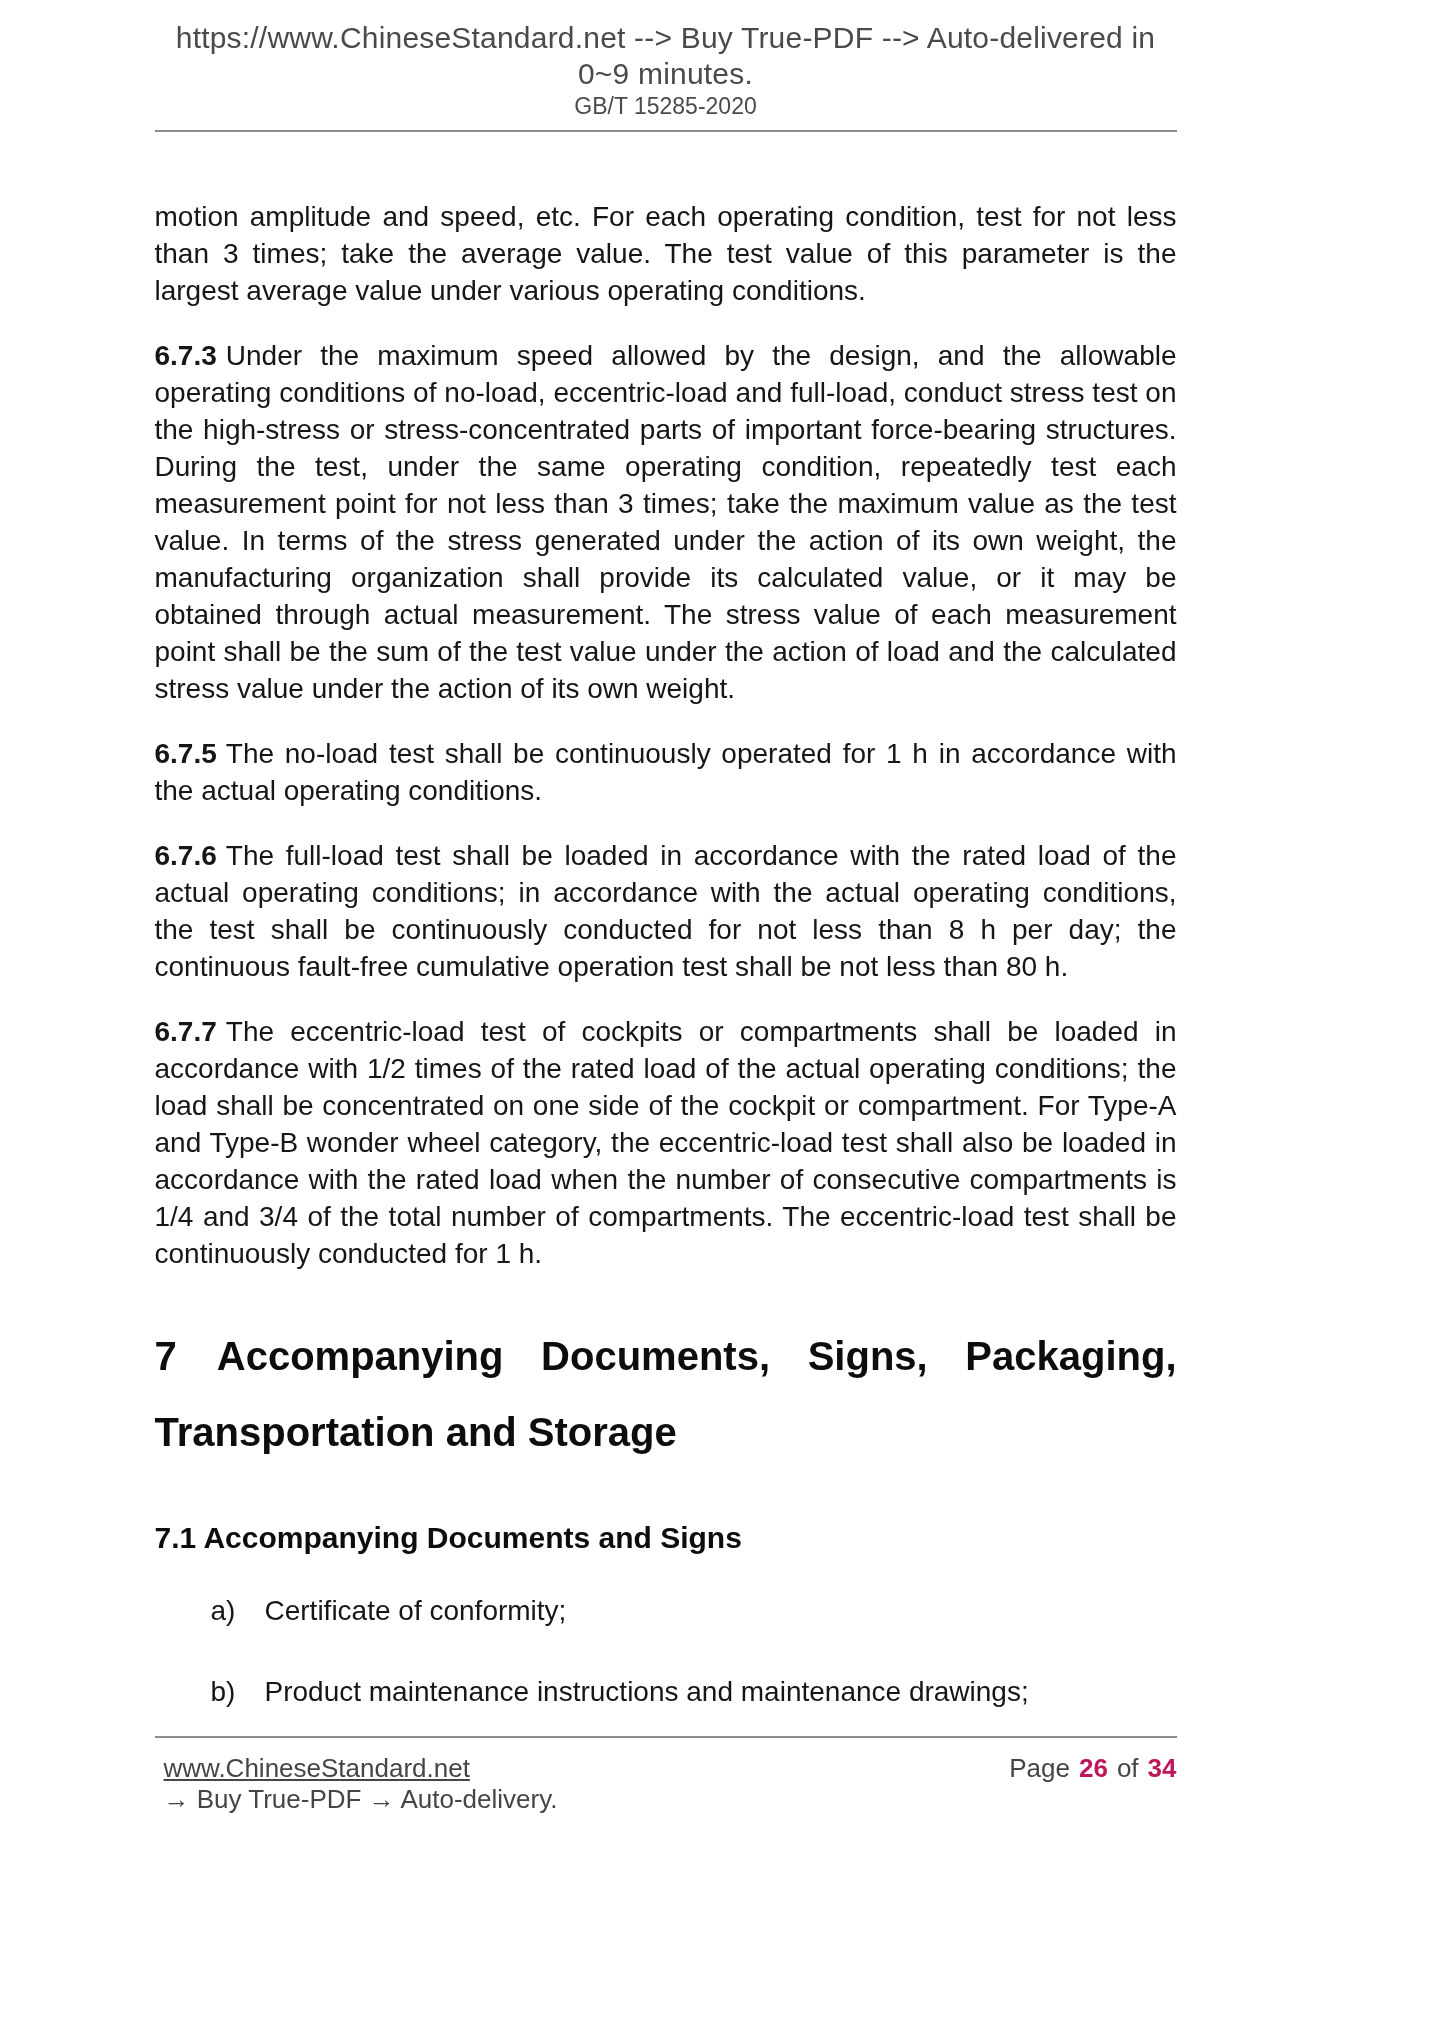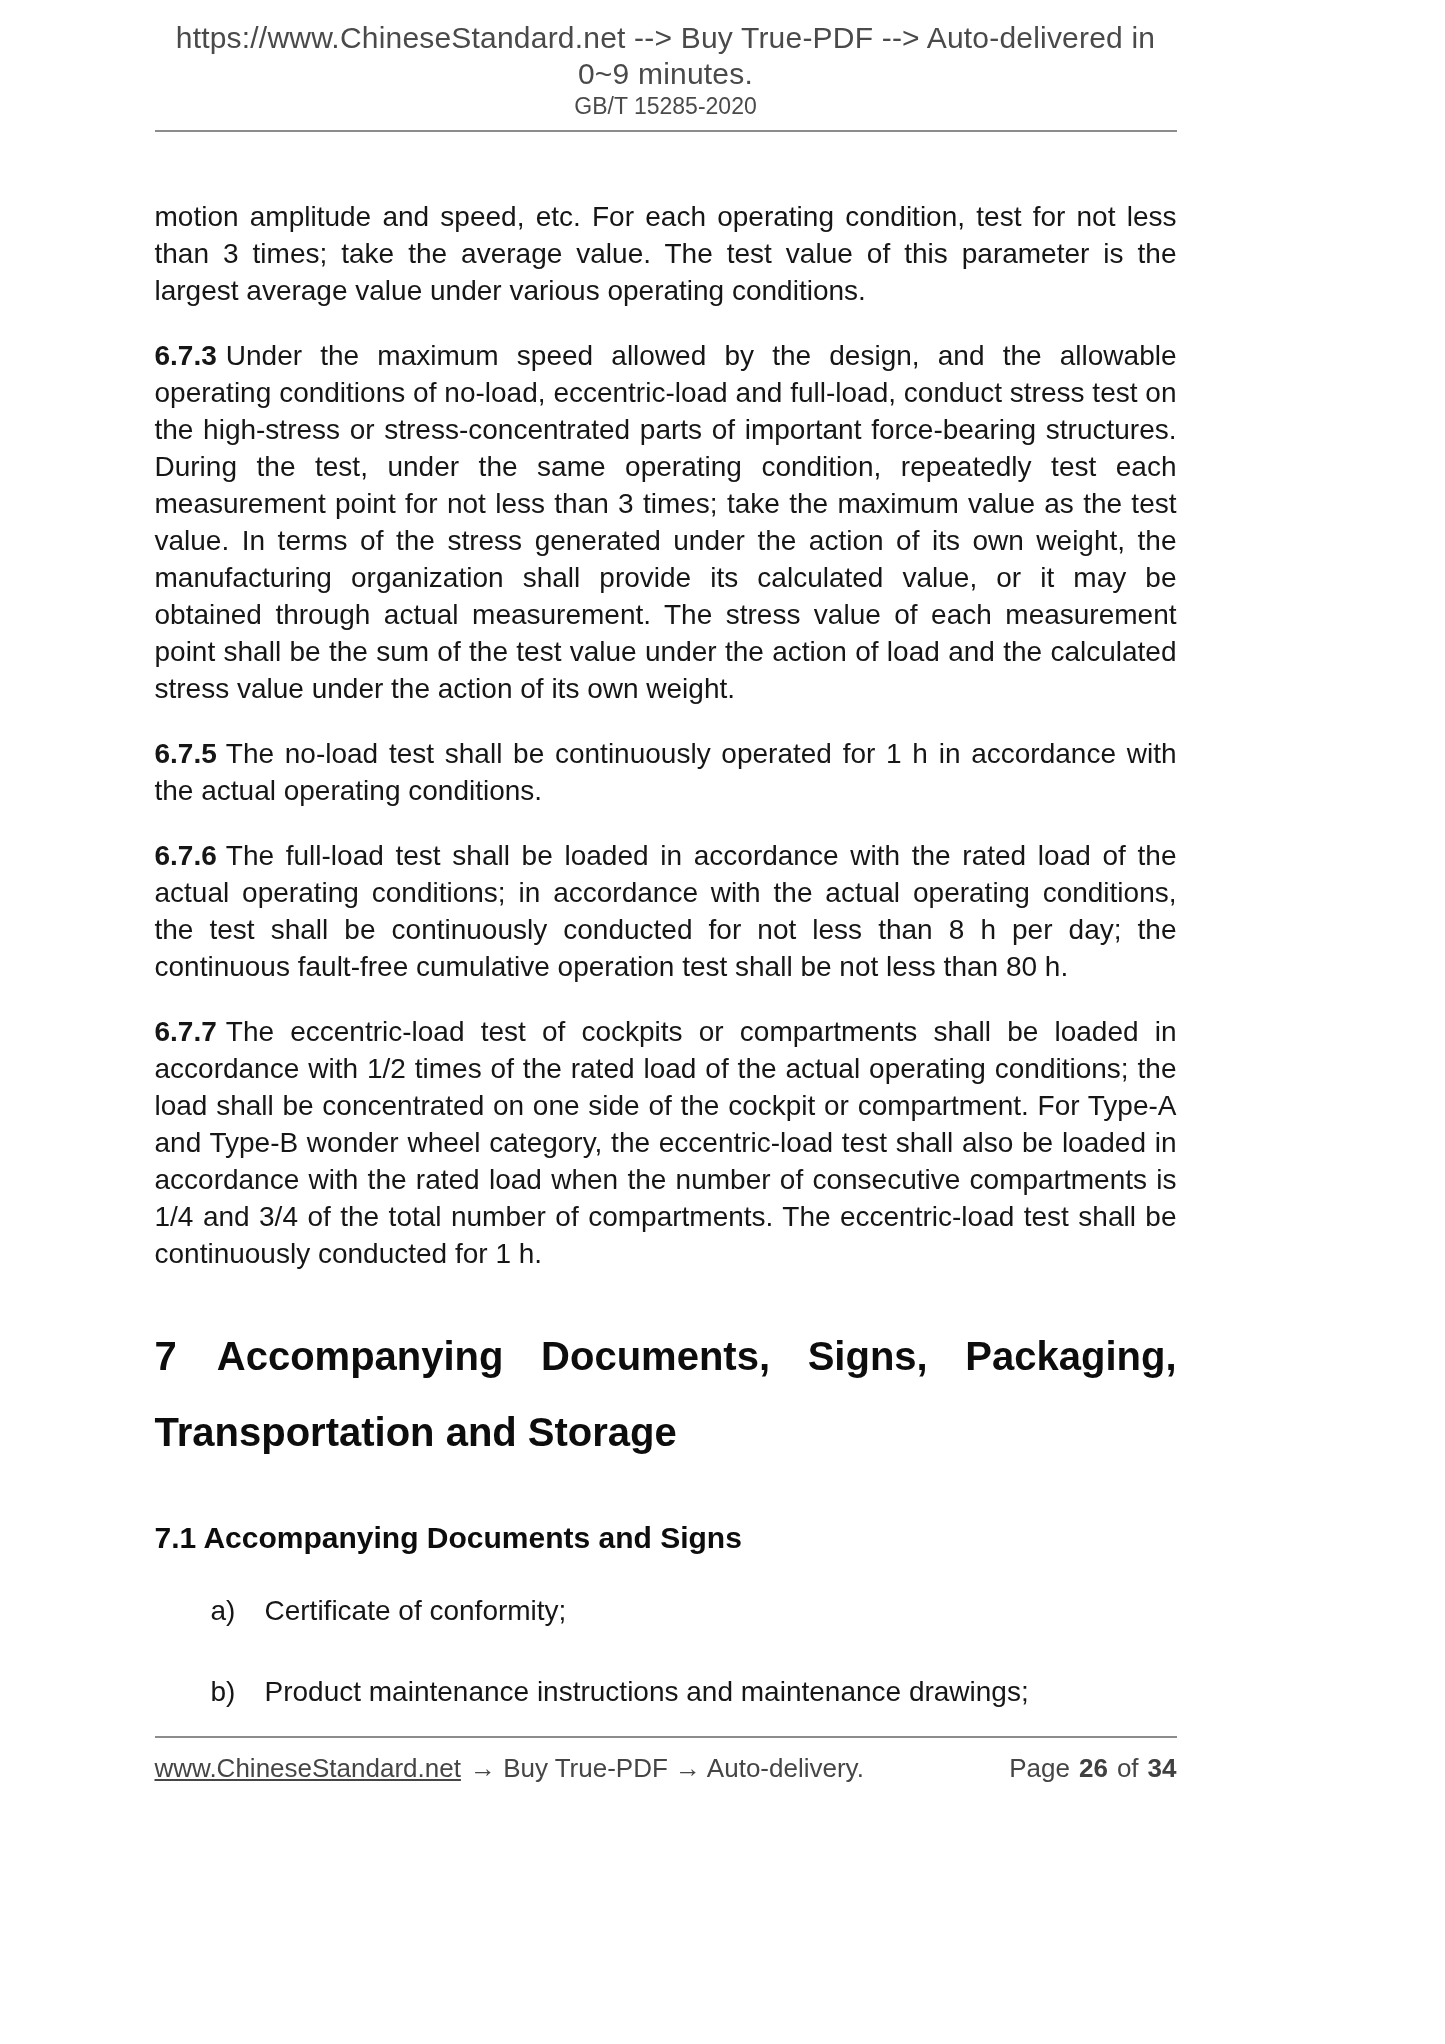--- a/index.html
+++ b/index.html
@@ -60,25 +60,25 @@
   
   .page-footer { margin-top: 26px; }
   .footer-row {
     margin-top: 15px;
     display: flex;
     justify-content: space-between;
     align-items: baseline;
     font-size: 26px;
     color: #454545;
   }
-  .footer-left { display: flex; align-items: baseline; }
+  .footer-left { display: flex; align-items: baseline; flex-direction: column; }
   .site-link { text-decoration: underline; cursor: pointer; }
   .footer-tagline { margin-left: 9px; }
   .footer-right { display: flex; align-items: baseline; gap: 9px; }
-  .footer-right b { color: #404040; }
+  .footer-right b { color: #be185d; }
 </style>
 </head>
 <body>
 
 <div class="page-canvas">
   <div class="page">
 
     <div class="page-header">
       <div class="hdr1">https://www.ChineseStandard.net --&gt; Buy True-PDF --&gt; Auto-delivered in 0~9 minutes.</div>
       <div class="hdr2">GB/T 15285-2020</div>

